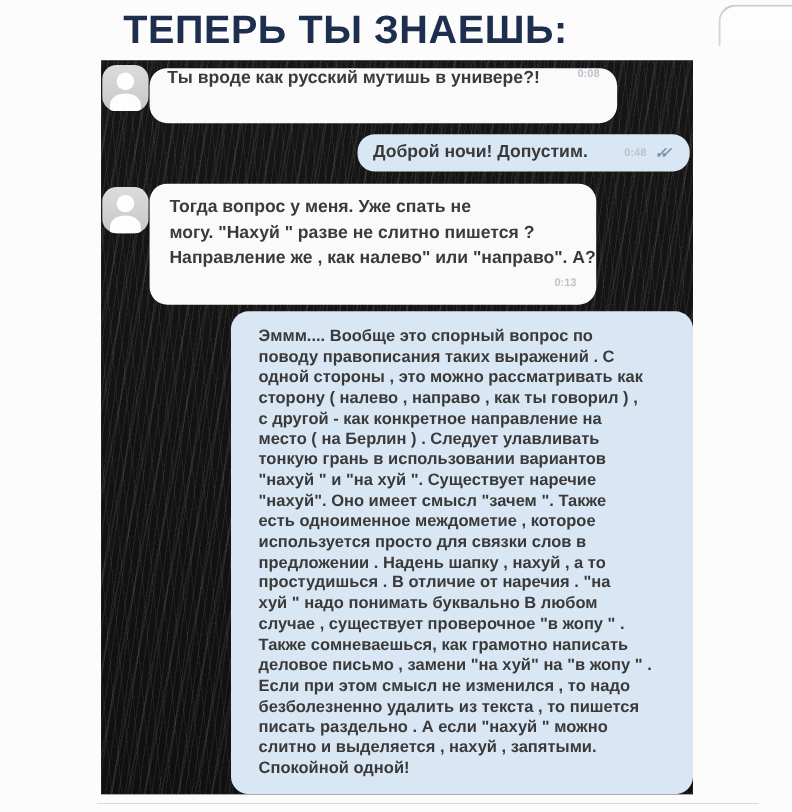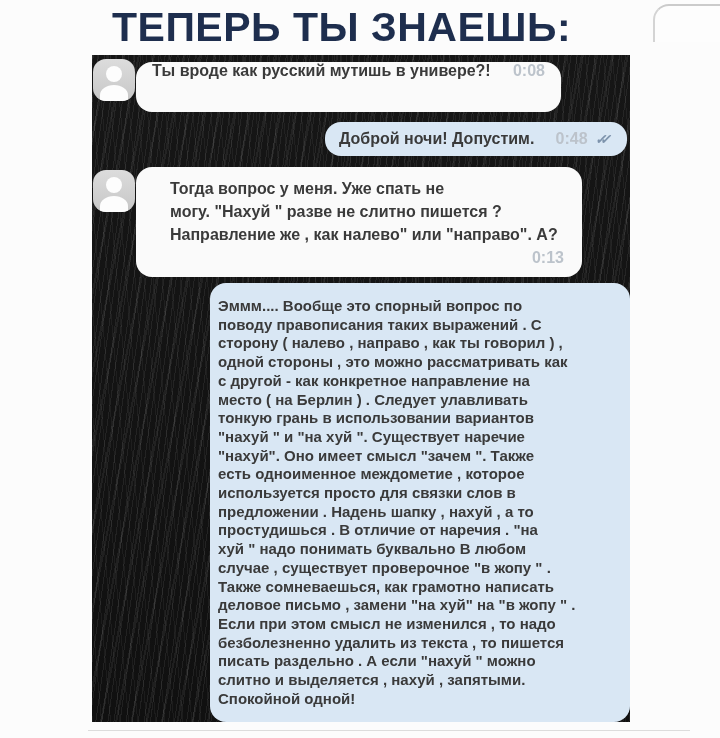--- a/index.html
+++ b/index.html
@@ -14,21 +14,21 @@
   
   .corner-decor {
     position:absolute; left:653px; top:4px; width:80px; height:38px;
     border-top:2px solid #cbcbcb;
     border-left:2px solid #d4d4d4;
     border-top-left-radius:16px;
     background:#fdfdfd;
   }
   .page-title {
     position:absolute; left:112px; top:5px;
-    font-size:41px; font-weight:bold; letter-spacing:0.5px;
+    font-size:36px; font-weight:bold; letter-spacing:0.5px;
     color:#1e2e4e; line-height:44px; white-space:nowrap;
   }
   
   .photo {
     position:absolute; left:92px; top:55px; width:538px; height:667px;
     background-color:#131313;
     background-image:
       repeating-linear-gradient(98deg, rgba(255,255,255,0.07) 0px, rgba(255,255,255,0.07) 1px, transparent 1px, transparent 6px),
       repeating-linear-gradient(85deg, rgba(255,255,255,0.05) 0px, rgba(255,255,255,0.05) 1px, transparent 1px, transparent 9px),
       repeating-linear-gradient(101deg, rgba(110,110,110,0.16) 0px, rgba(110,110,110,0.16) 2px, transparent 2px, transparent 15px),
@@ -62,32 +62,32 @@
     font-size:16px;
   }
   .bubble-1 .time { margin-left:auto; }
   .bubble-2 {
     left:233px; top:67px; width:302px; height:34px;
     display:flex; align-items:center; padding:0 14px;
     font-size:16px;
   }
   .bubble-2 .time { margin-left:auto; }
   .bubble-3 {
-    left:44px; top:112px; width:446px; height:110px;
-    padding:10px 34px; font-size:16px; line-height:23px;
+    left:44px; top:112px; width:406px; height:110px;
+    padding:10px 18px; font-size:16px; line-height:23px;
   }
   .bubble-3 .time { position:absolute; right:18px; bottom:8px; }
   .bubble-4 {
     left:118px; top:228px; width:420px; height:439px;
-    padding:14px 8px; font-size:15px; line-height:18.7px;
+    padding:14px 25px; font-size:15px; line-height:18.7px;
     border-bottom-left-radius:16px; border-bottom-right-radius:16px;
   }
   .msg-line { white-space:nowrap; }
   .time {
-    font-size:16px; font-weight:bold; color:#bcc3cb; white-space:nowrap;
+    font-size:10px; font-weight:bold; color:#bcc3cb; white-space:nowrap;
   }
   .check {
     display:inline-block; margin-left:8px; font-size:14px; font-weight:bold;
     color:#7d93ac; letter-spacing:-7px; transform:skewX(-12deg);
     padding-right:8px;
   }
   .bottom-divider {
     position:absolute; left:88px; top:730px; width:602px; height:1px;
     background:#dcdcdc;
   }
@@ -130,22 +130,22 @@
           <div class="msg-line">могу.  "Нахуй " разве не слитно пишется ?</div>
           <div class="msg-line">Направление же , как налево" или "направо". А?</div>
         </div>
       <span class="time">0:13</span>
     </div>
 
     <div class="bubble outgoing bubble-4">
       <div>
           <div class="msg-line">Эммм.... Вообще это спорный вопрос по</div>
           <div class="msg-line">поводу правописания таких выражений . С</div>
+          <div class="msg-line">одной стороны , это можно рассматривать как</div>
           <div class="msg-line">сторону ( налево , направо , как ты говорил ) ,</div>
-          <div class="msg-line">одной стороны , это можно рассматривать как</div>
           <div class="msg-line">с другой - как конкретное направление на</div>
           <div class="msg-line">место ( на Берлин ) . Следует улавливать</div>
           <div class="msg-line">тонкую грань в использовании вариантов</div>
           <div class="msg-line">"нахуй " и "на хуй ". Существует наречие</div>
           <div class="msg-line">"нахуй". Оно имеет смысл "зачем ". Также</div>
           <div class="msg-line">есть одноименное междометие , которое</div>
           <div class="msg-line">используется просто для связки слов в</div>
           <div class="msg-line">предложении . Надень шапку , нахуй , а то</div>
           <div class="msg-line">простудишься . В отличие от наречия . "на</div>
           <div class="msg-line">хуй " надо понимать буквально В любом</div>

